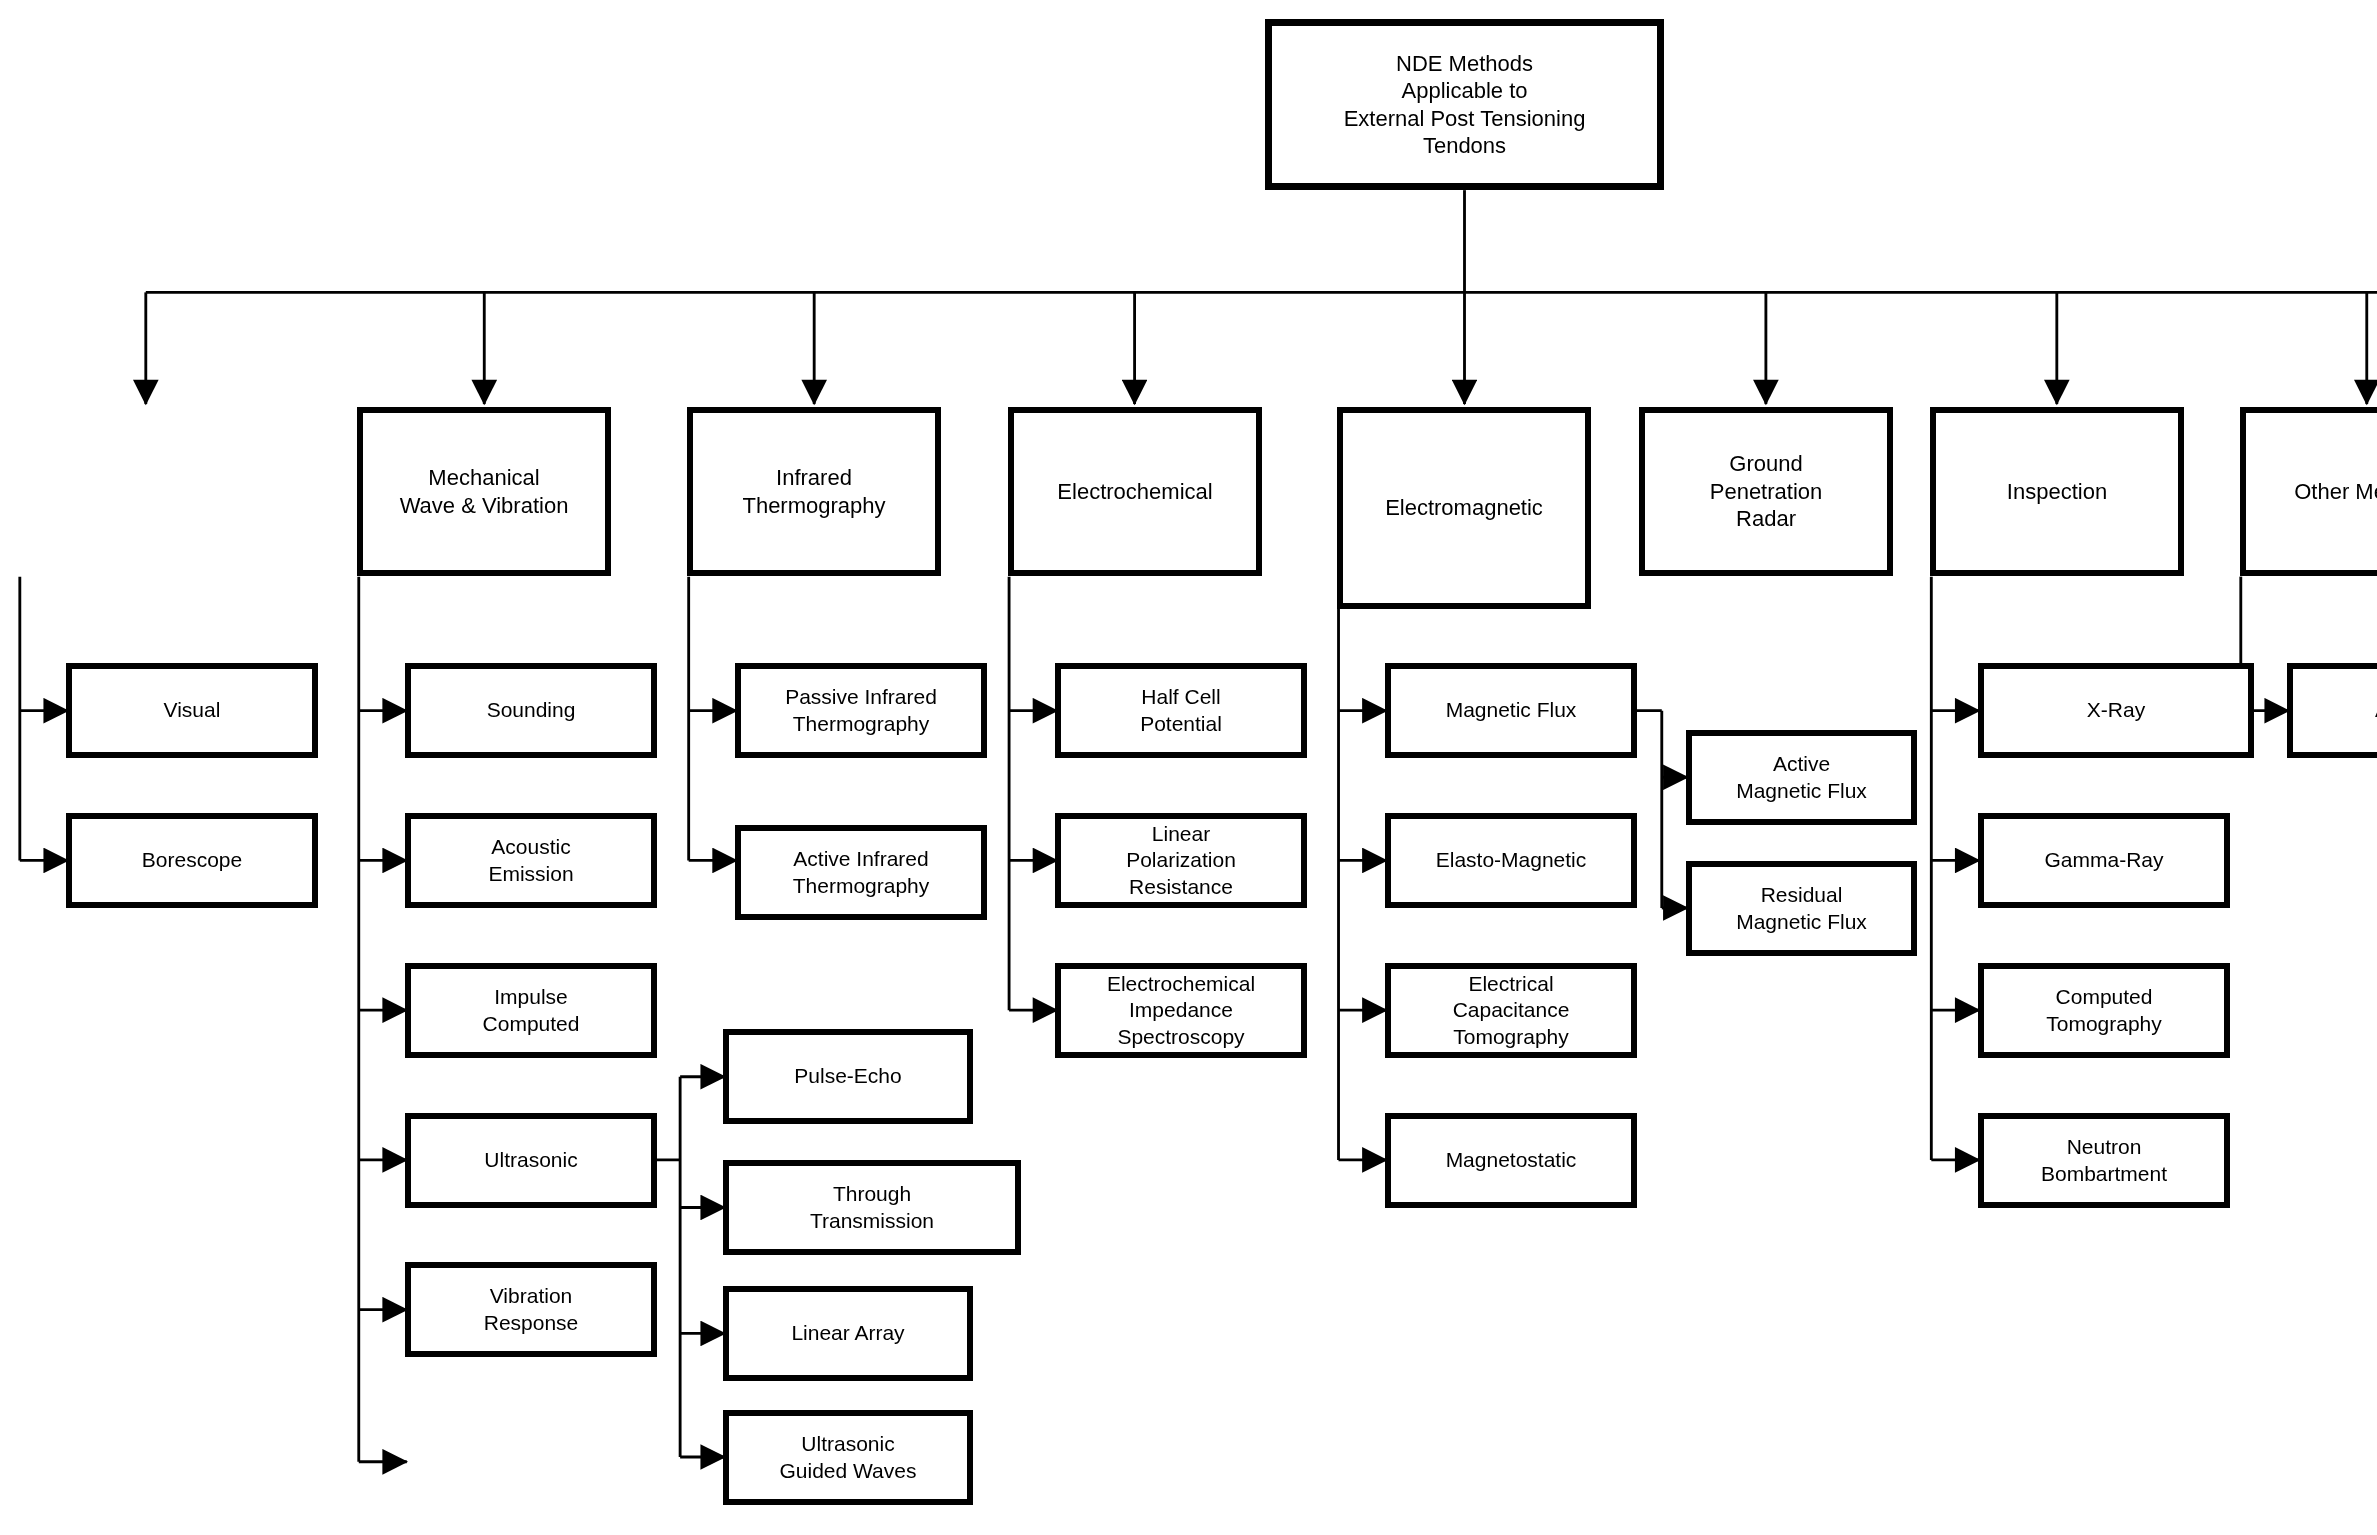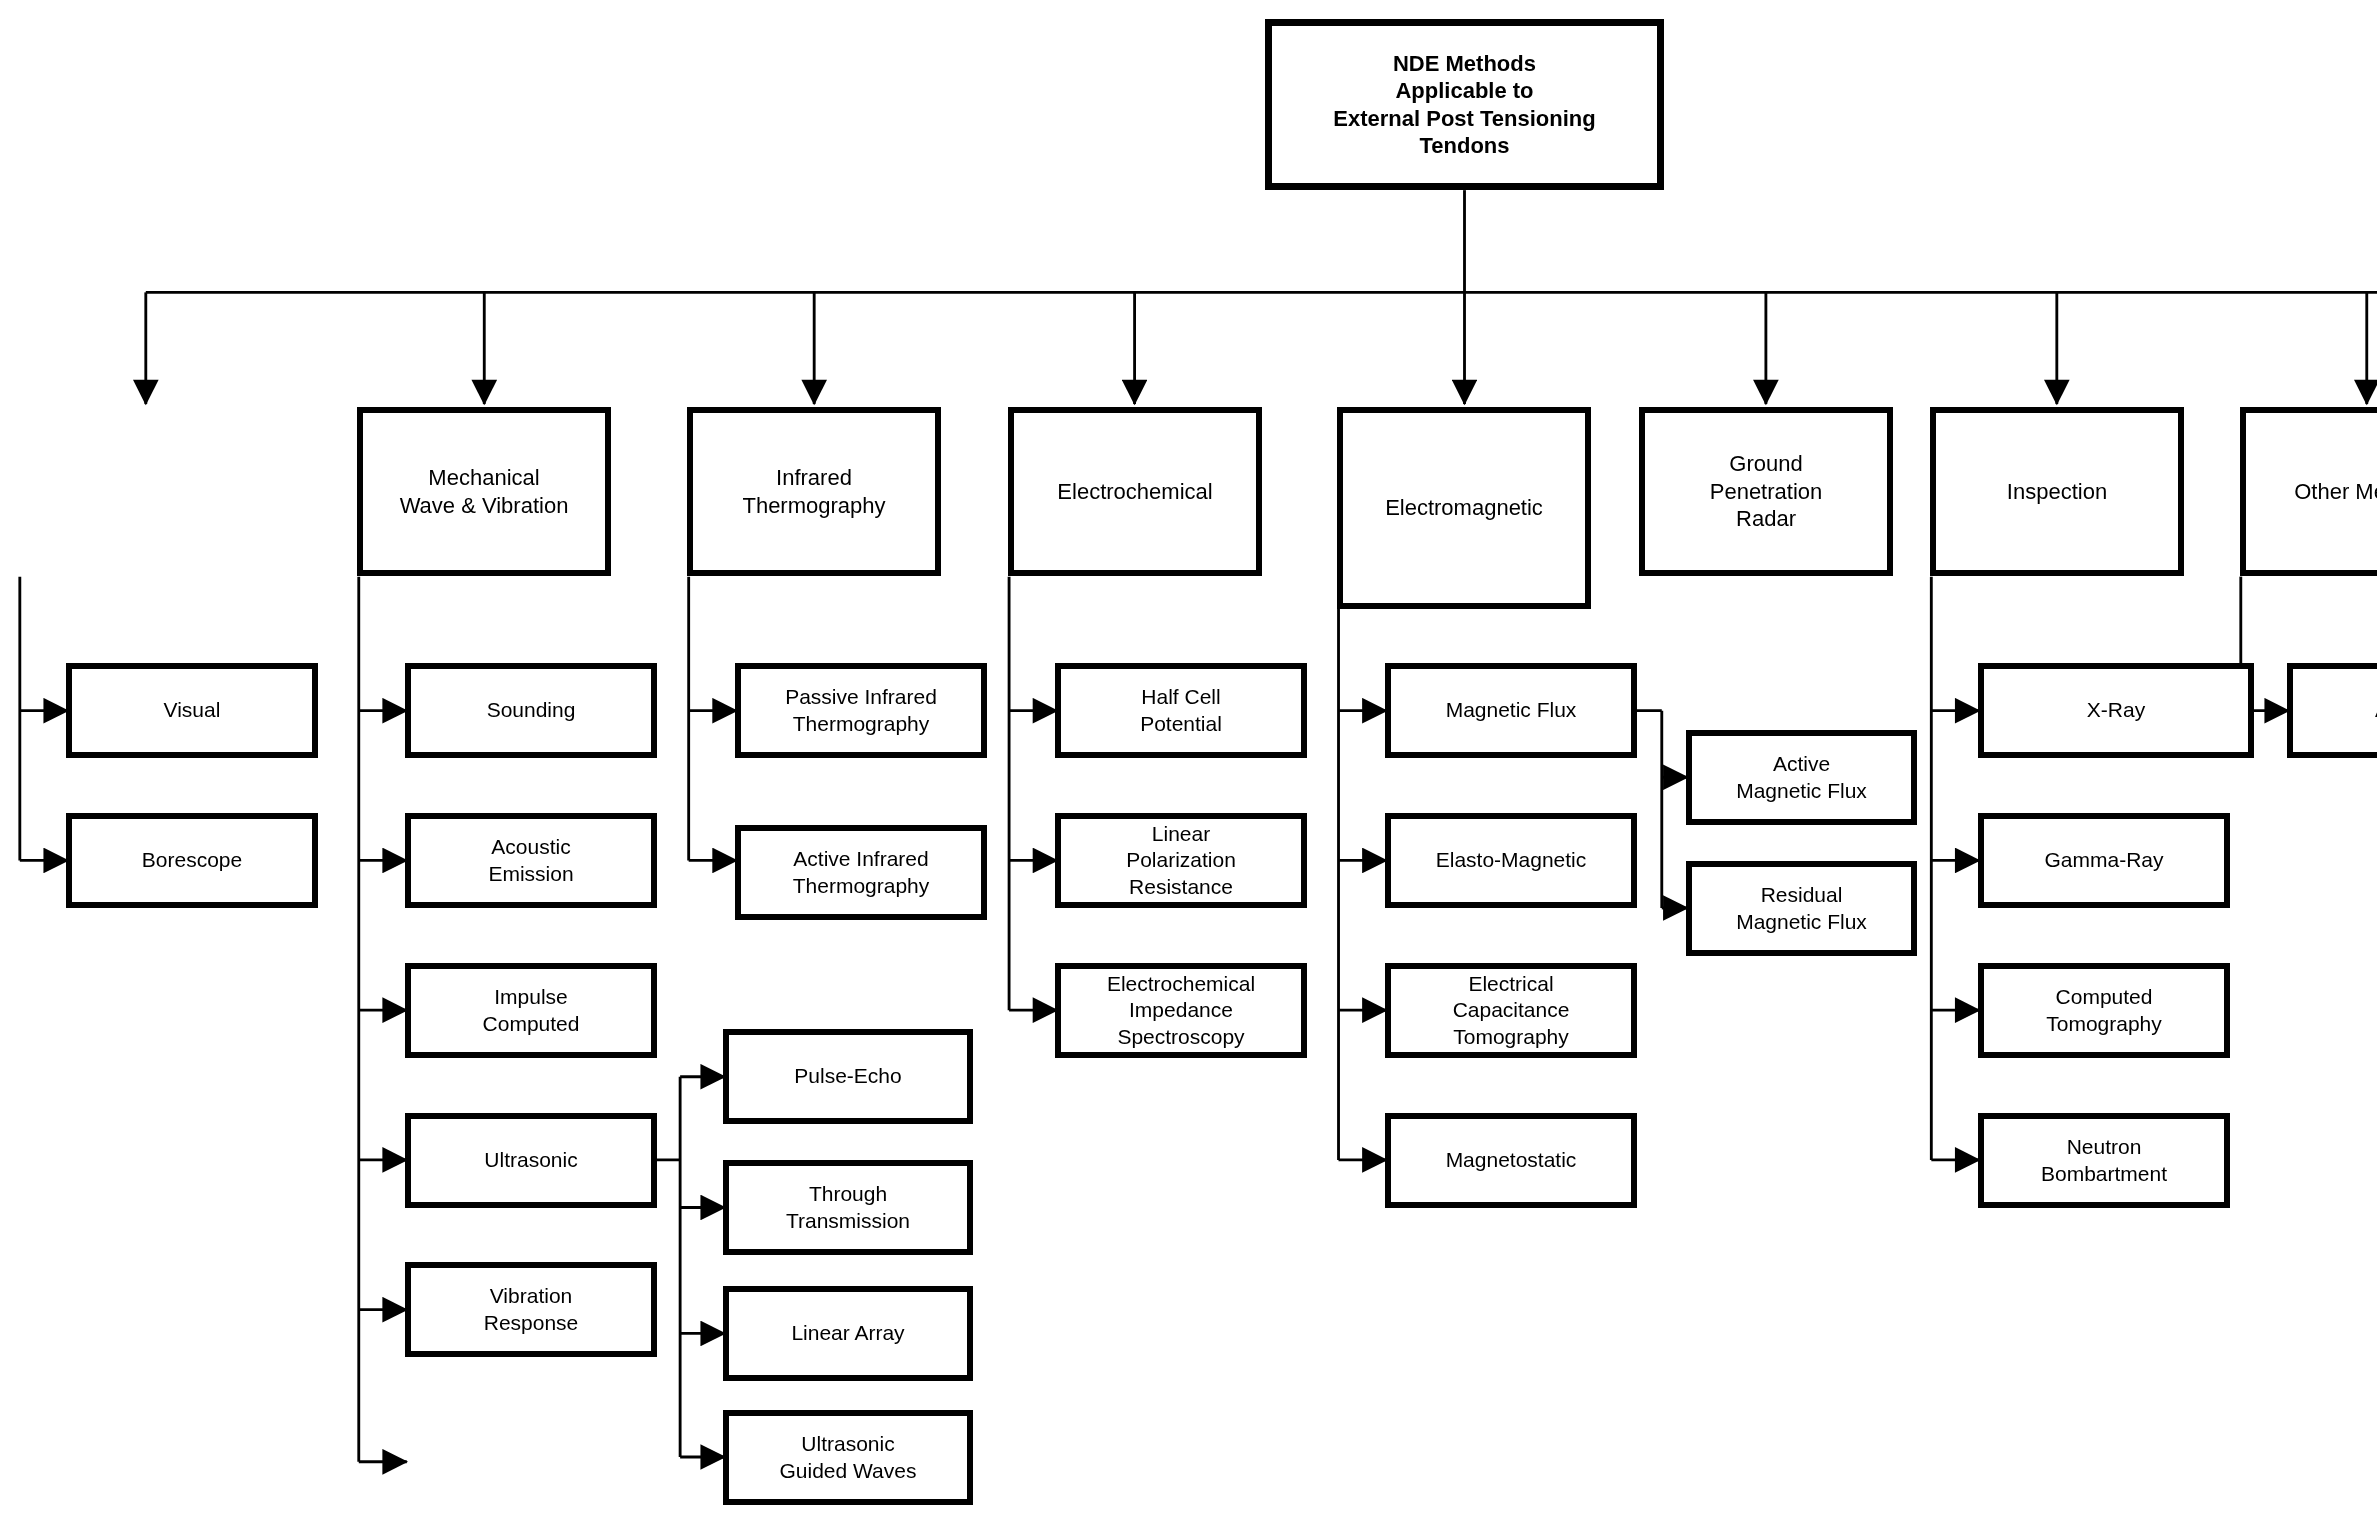--- a/index.html
+++ b/index.html
@@ -3,21 +3,21 @@
 <meta charset="utf-8">
 <style>
   html,body{margin:0;padding:0;background:#ffffff;}
   .stage{position:relative;width:2871px;height:1535px;background:#ffffff;
          font-family:"Liberation Sans",sans-serif;color:#000;}
   .wires{position:absolute;left:0;top:0;width:2871px;height:1535px;}
   .wires path{stroke:#000;stroke-width:6;fill:none;}
   .box{position:absolute;box-sizing:border-box;background:#ffffff;border:6.2px solid #000;
        display:flex;align-items:center;justify-content:center;text-align:center;
        white-space:pre-line;line-height:1.25;font-size:21px;}
-  .root{border-width:7.1px;font-size:22px;font-weight:bold;}
+  .root{border-width:7.1px;font-size:22px;}
   .hdr{font-size:22px;}
 </style>
 </head>
 <body>
 
 <div class="stage">
 
   <svg class="wires" viewBox="0 0 6038 3229" xmlns="http://www.w3.org/2000/svg">
     <defs>
       <marker id="arr" viewBox="0 0 10 10" refX="9.5" refY="5" markerWidth="60" markerHeight="54" markerUnits="userSpaceOnUse" orient="auto">
@@ -105,21 +105,21 @@
   <div class="box" style="left:405px;top:663px;width:252px;height:95px">Sounding</div>
   <div class="box" style="left:405px;top:813px;width:252px;height:95px">Acoustic
 Emission</div>
   <div class="box" style="left:405px;top:963px;width:252px;height:95px">Impulse
 Computed</div>
   <div class="box" style="left:405px;top:1113px;width:252px;height:95px">Ultrasonic</div>
   <div class="box" style="left:405px;top:1262px;width:252px;height:95px">Vibration
 Response</div>
 
   <div class="box" style="left:723px;top:1029px;width:250px;height:95px">Pulse-Echo</div>
-  <div class="box" style="left:723px;top:1160px;width:250px;height:95px">Through
+  <div class="box" style="left:723px;top:1160px;width:298px;height:95px">Through
 Transmission</div>
   <div class="box" style="left:723px;top:1286px;width:250px;height:95px">Linear Array</div>
   <div class="box" style="left:723px;top:1410px;width:250px;height:95px">Ultrasonic
 Guided Waves</div>
 
   <div class="box" style="left:735px;top:663px;width:252px;height:95px">Passive Infrared
 Thermography</div>
   <div class="box" style="left:735px;top:825px;width:252px;height:95px">Active Infrared
 Thermography</div>
 

